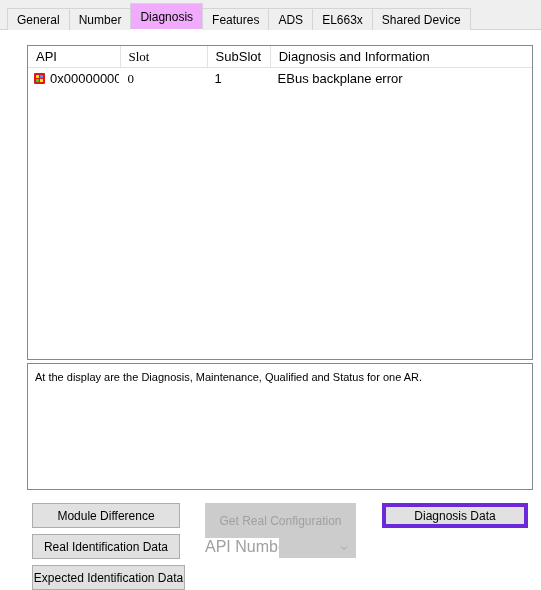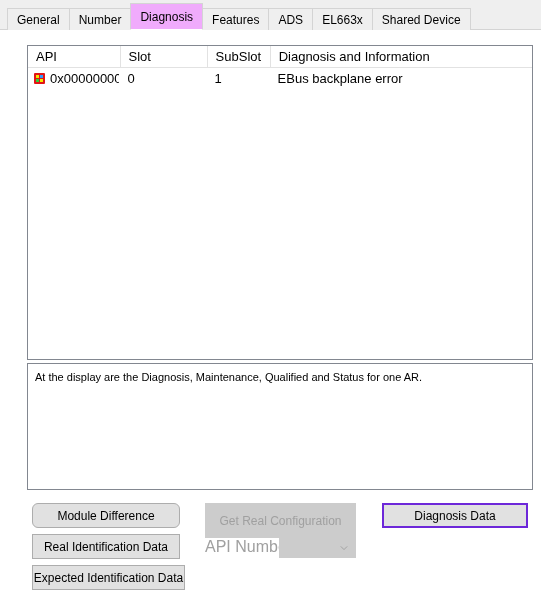--- a/index.html
+++ b/index.html
@@ -98,21 +98,21 @@
     color: #000000;
     padding-left: 8px;
     box-sizing: border-box;
     white-space: nowrap;
     overflow: hidden;
   }
   .list-header .col + .col {
     border-left: 1px solid #e2e2e2;
   }
   .col-api    { width: 96px; }
-  .col-slot   { width: 66px; }
+  .col-slot   { width: 66px; font-family: Liberation Serif, serif; }
   .col-subslot{ width: 66px; margin-left: 24px; }
   .col-diag   { width: 276px; }
 
   .list-row {
     display: flex;
     align-items: center;
     height: 21px;
   }
   .list-row .col {
     line-height: 21px;
@@ -168,30 +168,30 @@
     border: 1px solid #adadad;
     box-sizing: border-box;
     font-family: "Liberation Sans", sans-serif;
     font-size: 12px;
     color: #000000;
     text-align: center;
     white-space: nowrap;
     padding: 0;
   }
   .btn.focused {
-    border: 2px solid #6d28d9;
+    border: 4px solid #6d28d9;
     background: #e1e1e1;
   }
   .btn.disabled {
     background: #cccccc;
     border: 1px solid #cccccc;
     color: #a0a0a0;
   }
 
-  .btn-module-difference      { left: 32px;  top: 473px; width: 148px; height: 25px; border-radius: 6px; }
+  .btn-module-difference      { left: 32px;  top: 473px; width: 148px; height: 25px; }
   .btn-real-ident             { left: 32px;  top: 504px; width: 148px; height: 25px; }
   .btn-expected-ident         { left: 32px;  top: 535px; width: 153px; height: 25px; }
   .btn-get-real-config        { left: 205px; top: 473px; width: 151px; height: 35px; }
   .btn-diagnosis-data         { left: 382px; top: 473px; width: 146px; height: 25px; }
 
   .api-label {
     position: absolute;
     left: 205px;
     top: 504px;
     width: 80px;

